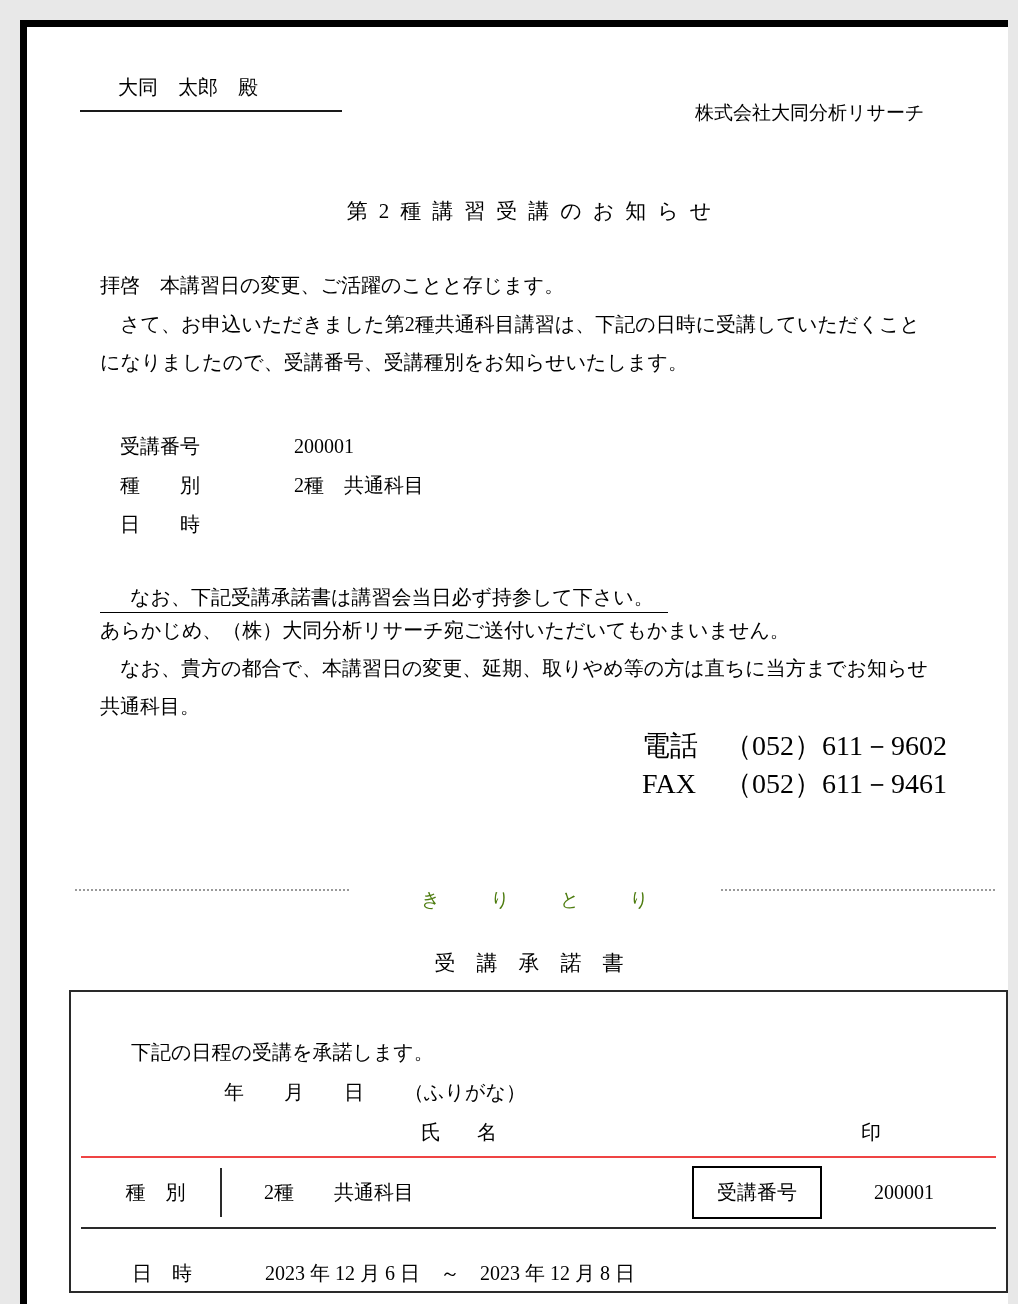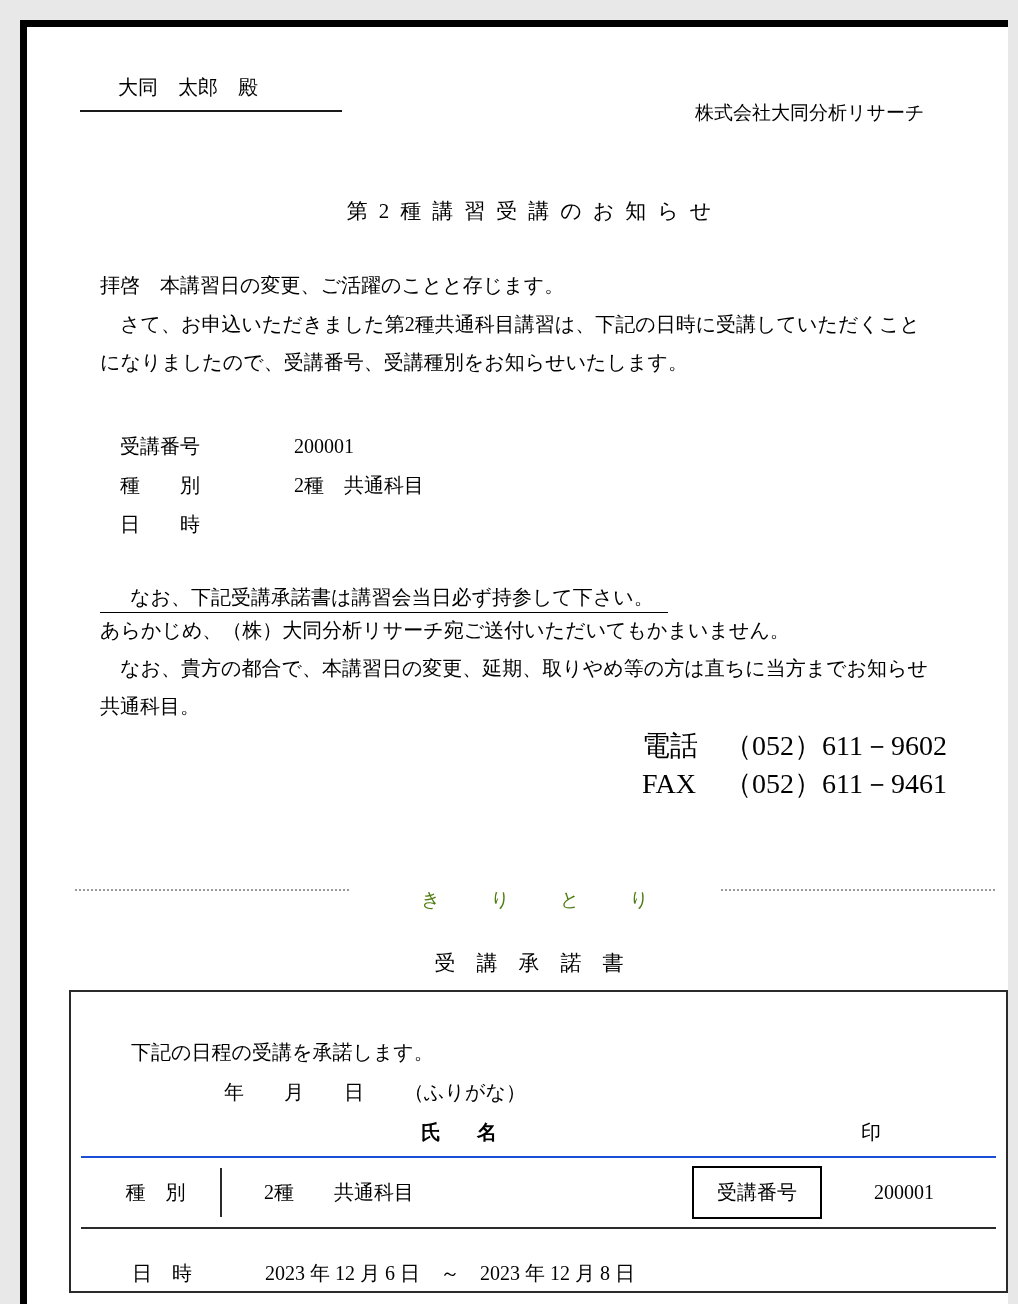--- a/index.html
+++ b/index.html
@@ -69,26 +69,26 @@
 
   
   .form-title {
     left: 0; top: 912px; width: 100%;
     text-align: center; font-size: 21px; white-space: pre;
   }
   .form-table {
     left: 42px; top: 963px; width: 939px; height: 303px;
     border: 2px solid #2a2a2a; background: #fff;
   }
-  .row1 { position: relative; height: 156px; border-bottom: 2px solid #1d4ed8; }
+  .row1 { position: relative; height: 156px; border-bottom: 2px solid #ef4444; }
   .row2 { position: relative; height: 71px; border-bottom: 2px solid #2a2a2a; display: flex; align-items: stretch; }
   .row3 { position: relative; height: 74px; }
   .r1-consent { left: 40px; top: 30px; }
   .r1-dateline { left: 133px; top: 70px; }
-  .r1-name { left: 330px; top: 110px; letter-spacing: 8px; font-weight: bold; }
+  .r1-name { left: 330px; top: 110px; letter-spacing: 8px; }
   .r1-seal { left: 770px; top: 110px; }
   .cell { display: flex; align-items: center; font-size: 20px; white-space: pre; }
   .cell-type-label { width: 131px; border-right: 2px solid #2a2a2a; justify-content: center; }
   .cell-type-value { width: 470px; padding-left: 42px; }
   .cell-number-label {
     width: 130px; justify-content: center;
     border: 2px solid #000; margin: -2px 0;
     position: relative; z-index: 1; background: #fff;
   }
   .cell-number-value { flex: 1; justify-content: center; }

